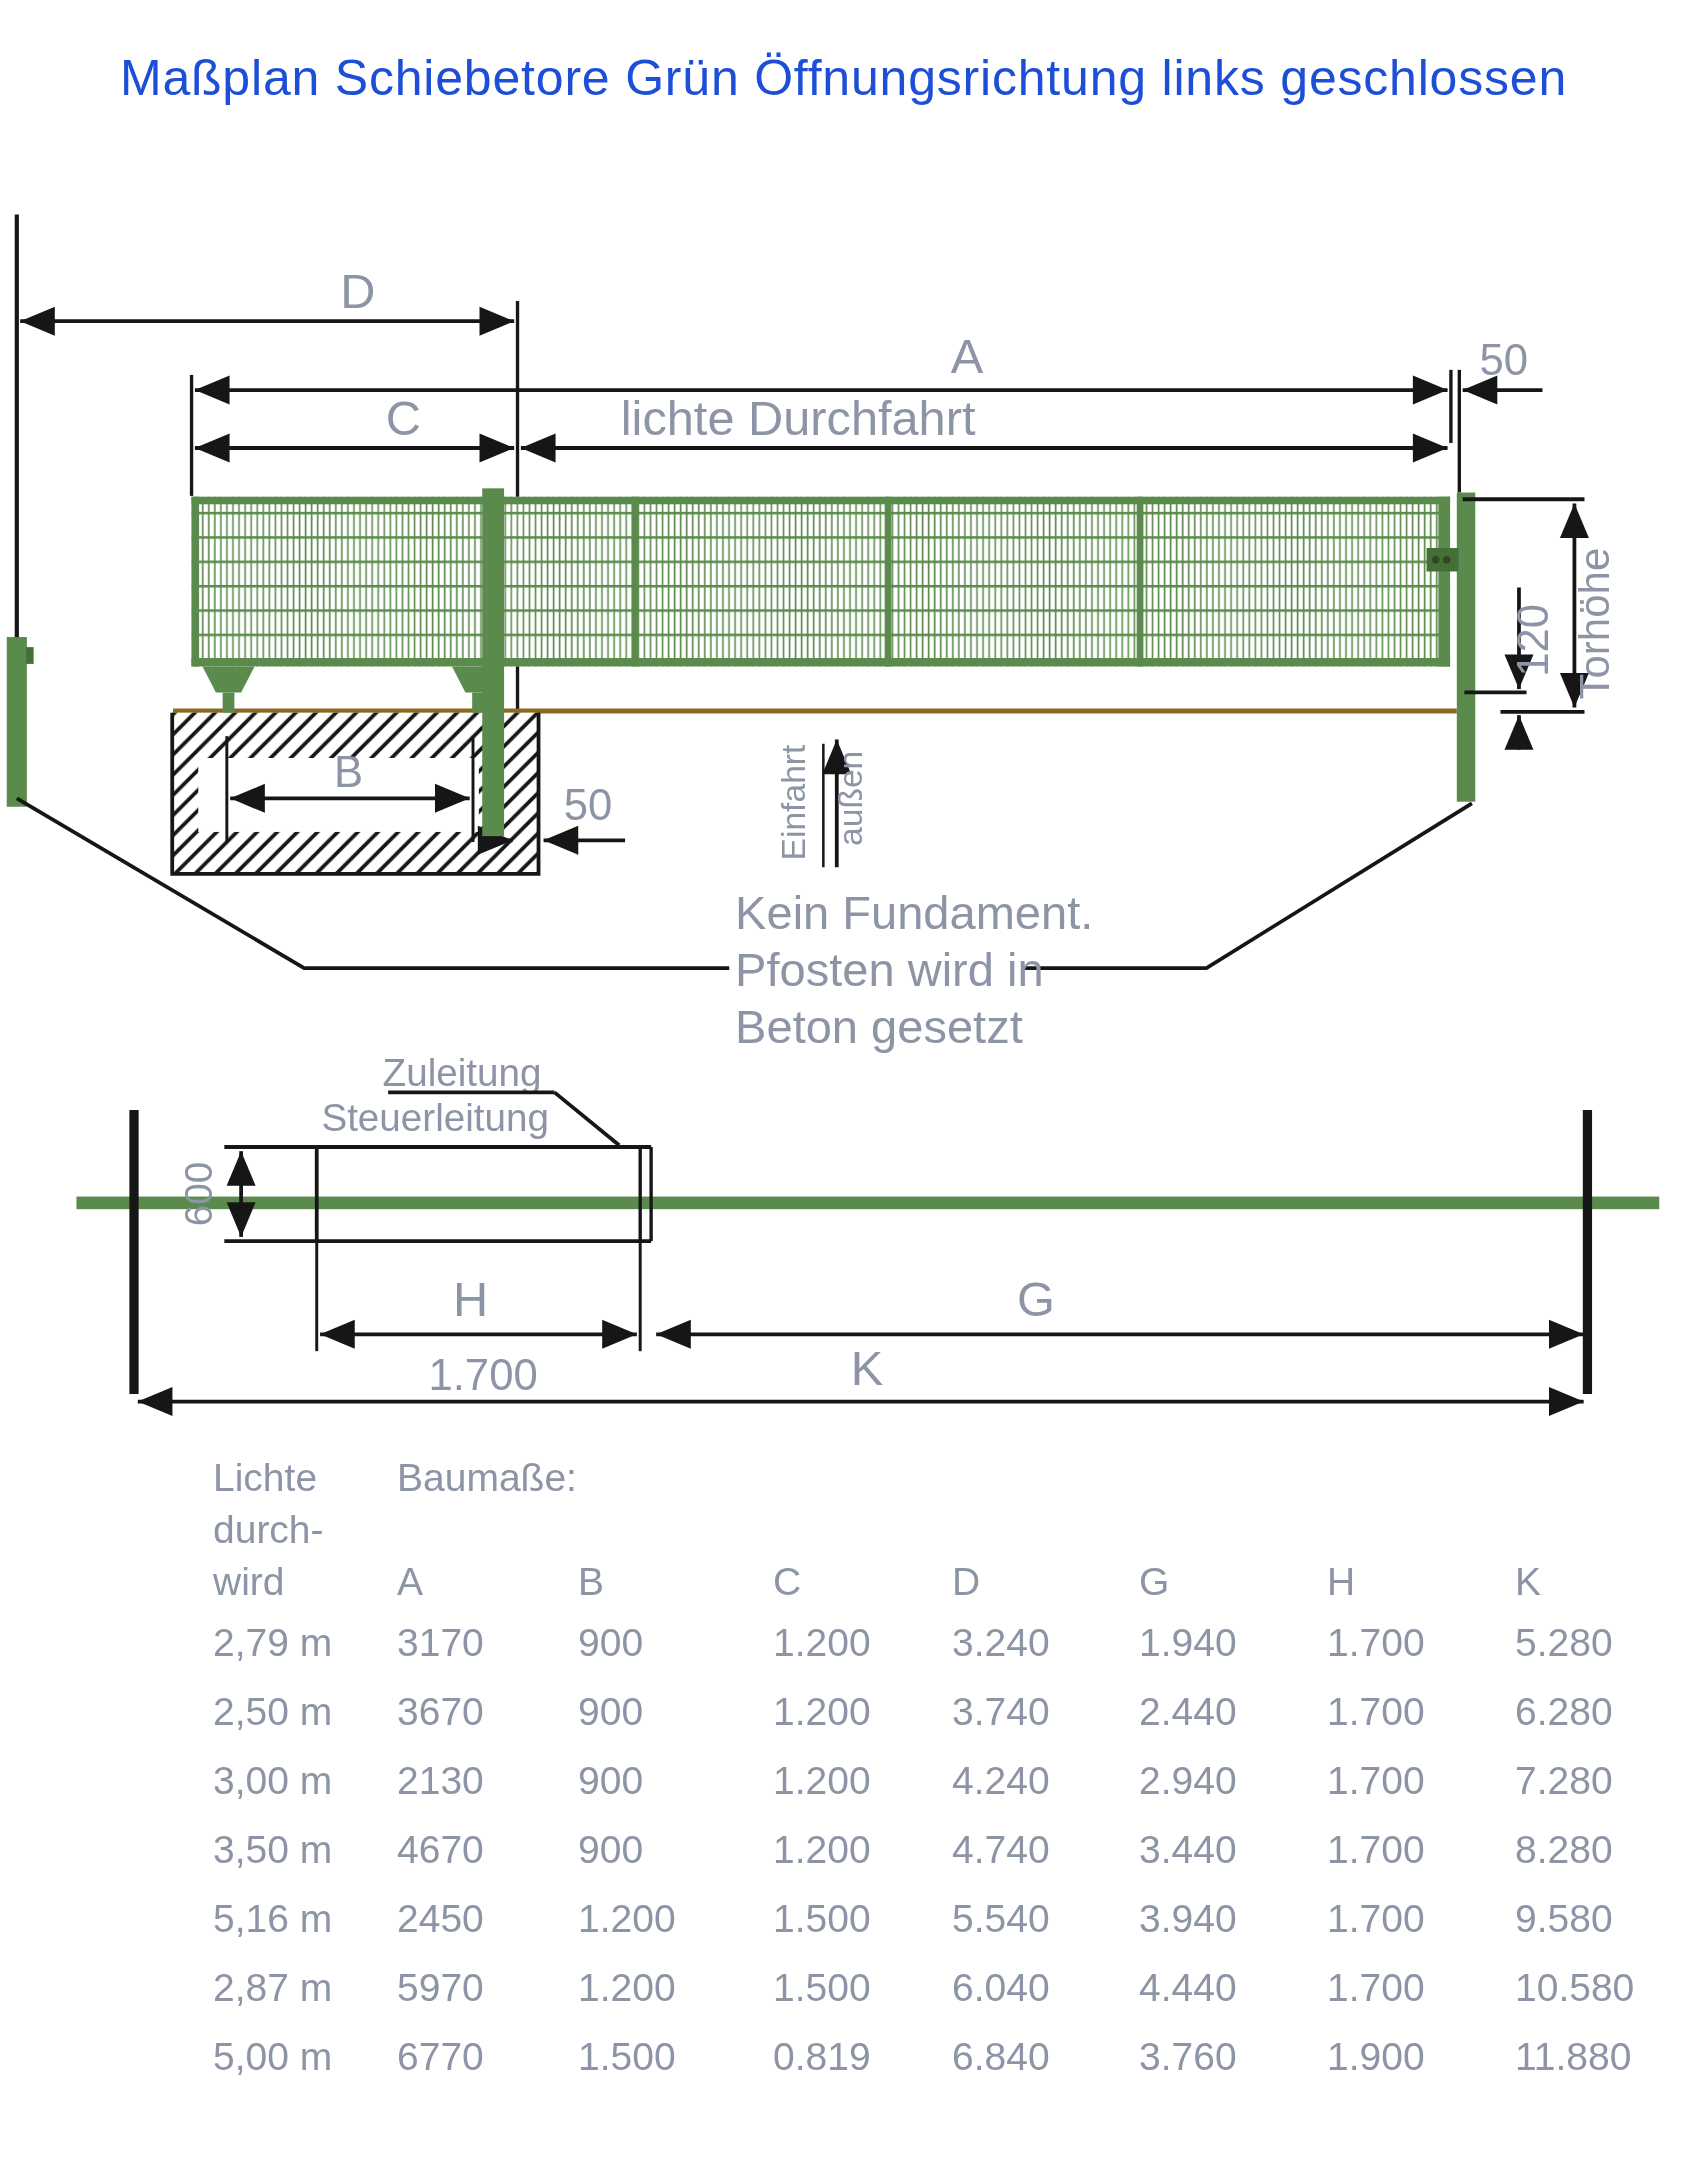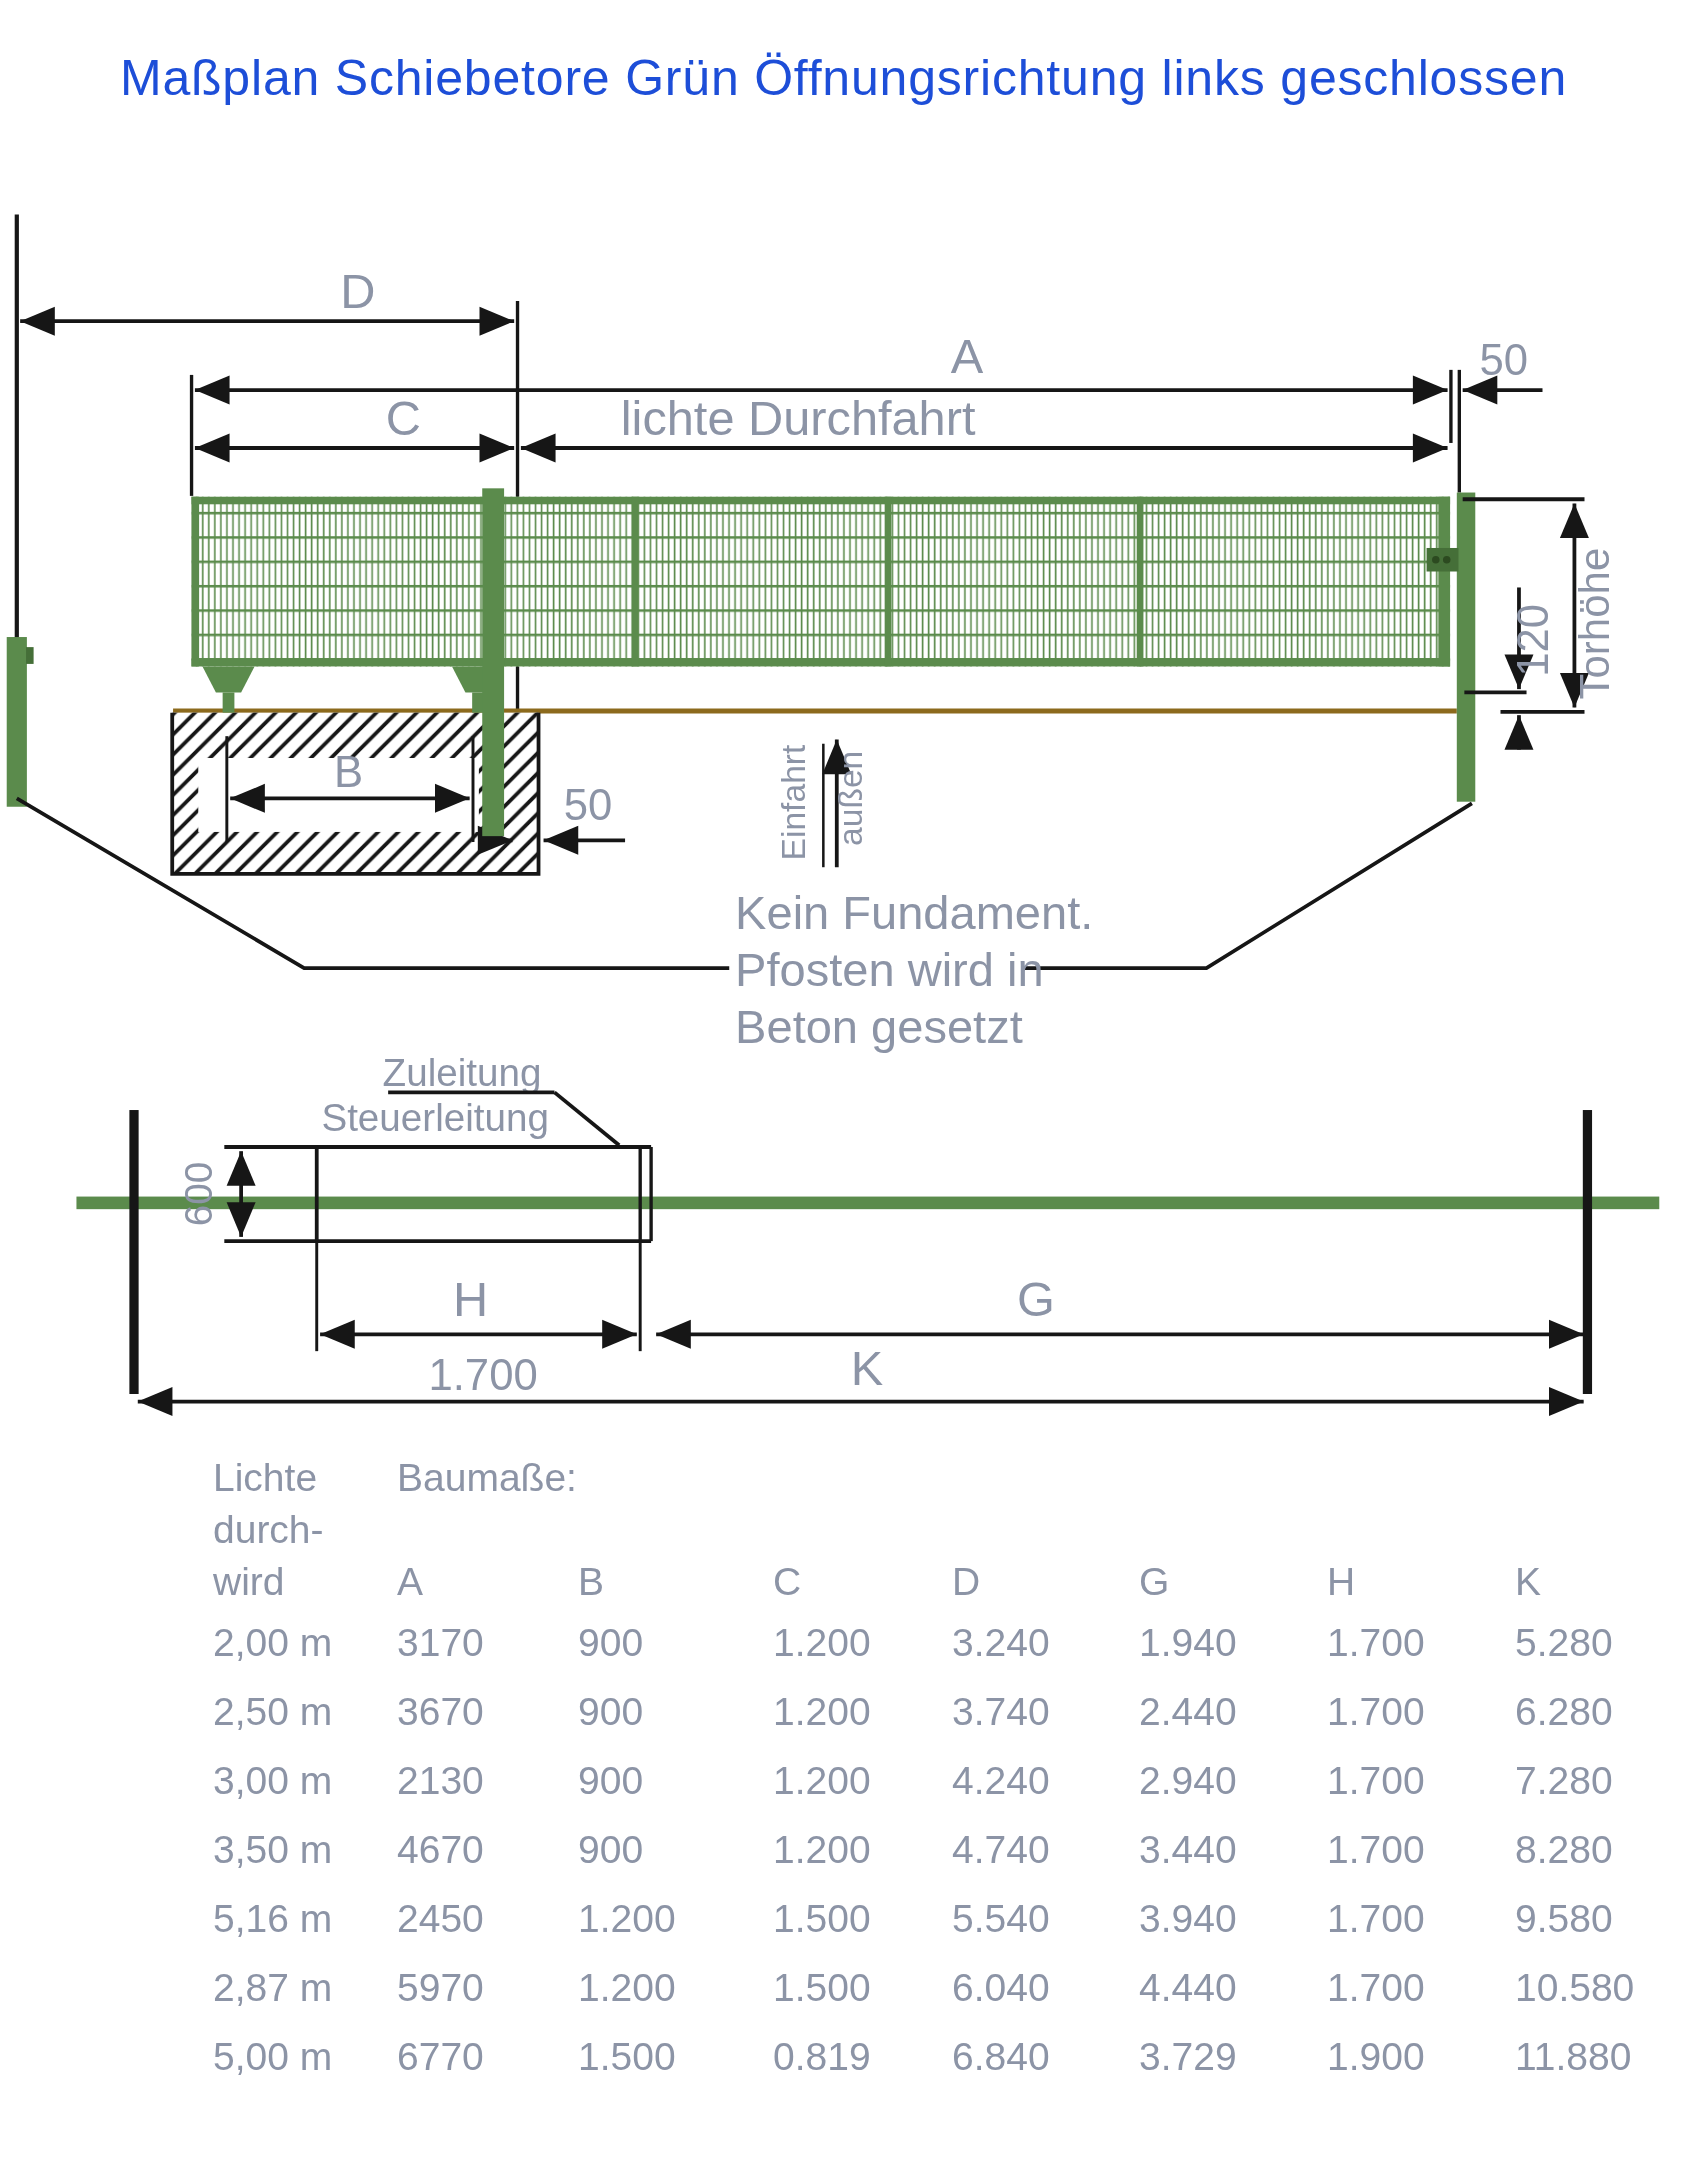--- a/index.html
+++ b/index.html
@@ -183,21 +183,21 @@
     <div class="c1 r3">wird</div>
     <div class="c2 r1">Baumaße:</div>
     <div class="c2 r3">A</div>
     <div class="c3 r3">B</div>
     <div class="c4 r3">C</div>
     <div class="c5 r3">D</div>
     <div class="c6 r3">G</div>
     <div class="c7 r3">H</div>
     <div class="c8 r3">K</div>
 
-    <div class="c1 r4">2,00 m</div>
+    <div class="c1 r4">2,79 m</div>
     <div class="c2 r4">3170</div>
     <div class="c3 r4">900</div>
     <div class="c4 r4">1.200</div>
     <div class="c5 r4">3.240</div>
     <div class="c6 r4">1.940</div>
     <div class="c7 r4">1.700</div>
     <div class="c8 r4">5.280</div>
 
     <div class="c1 r5">2,50 m</div>
     <div class="c2 r5">3670</div>
@@ -242,19 +242,19 @@
     <div class="c5 r9">6.040</div>
     <div class="c6 r9">4.440</div>
     <div class="c7 r9">1.700</div>
     <div class="c8 r9">10.580</div>
 
     <div class="c1 r10">5,00 m</div>
     <div class="c2 r10">6770</div>
     <div class="c3 r10">1.500</div>
     <div class="c4 r10">0.819</div>
     <div class="c5 r10">6.840</div>
-    <div class="c6 r10">3.729</div>
+    <div class="c6 r10">3.760</div>
     <div class="c7 r10">1.900</div>
     <div class="c8 r10">11.880</div>
   </div>
 
 </div>
 
 
 </body></html>

